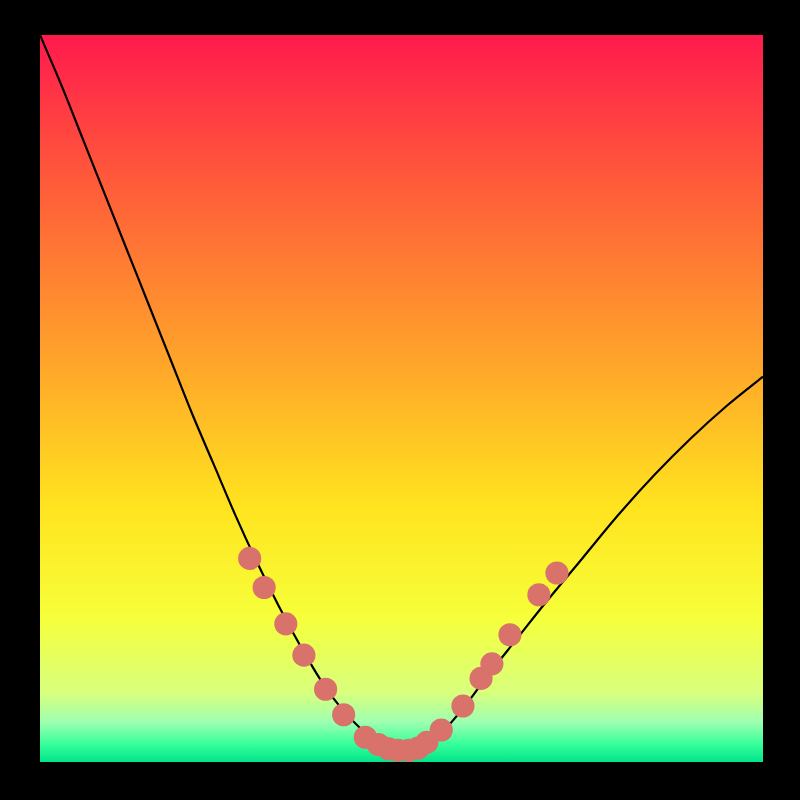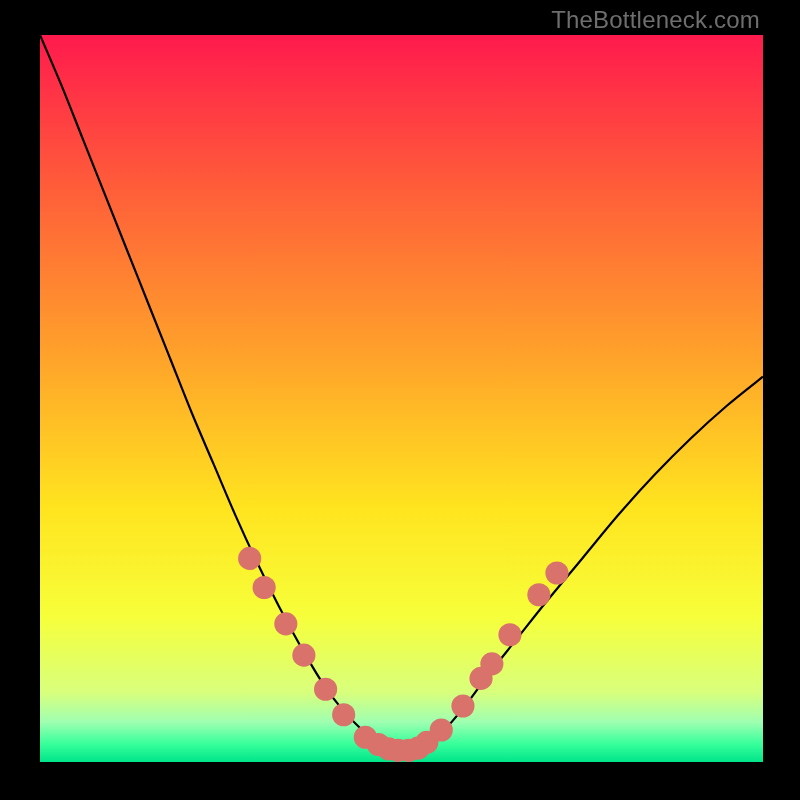--- a/index.html
+++ b/index.html
@@ -38,21 +38,20 @@
   }
   svg {
     display: block;
   }
 </style>
 </head>
 <body>
 
 <div class="frame">
 
-  <div class="watermark">TheBottleneck.com</div>
 
   <div class="plot-area">
     <svg id="chart-svg" width="723" height="727" viewBox="0 0 723 727">
       <defs>
         <linearGradient id="bg-grad" x1="0" y1="0" x2="0" y2="1">
             <stop offset="0.00%" stop-color="#ff1a4d"></stop>
             <stop offset="20.00%" stop-color="#ff5a3a"></stop>
             <stop offset="45.00%" stop-color="#ffa52a"></stop>
             <stop offset="65.00%" stop-color="#ffe41f"></stop>
             <stop offset="80.00%" stop-color="#f6ff3a"></stop>

